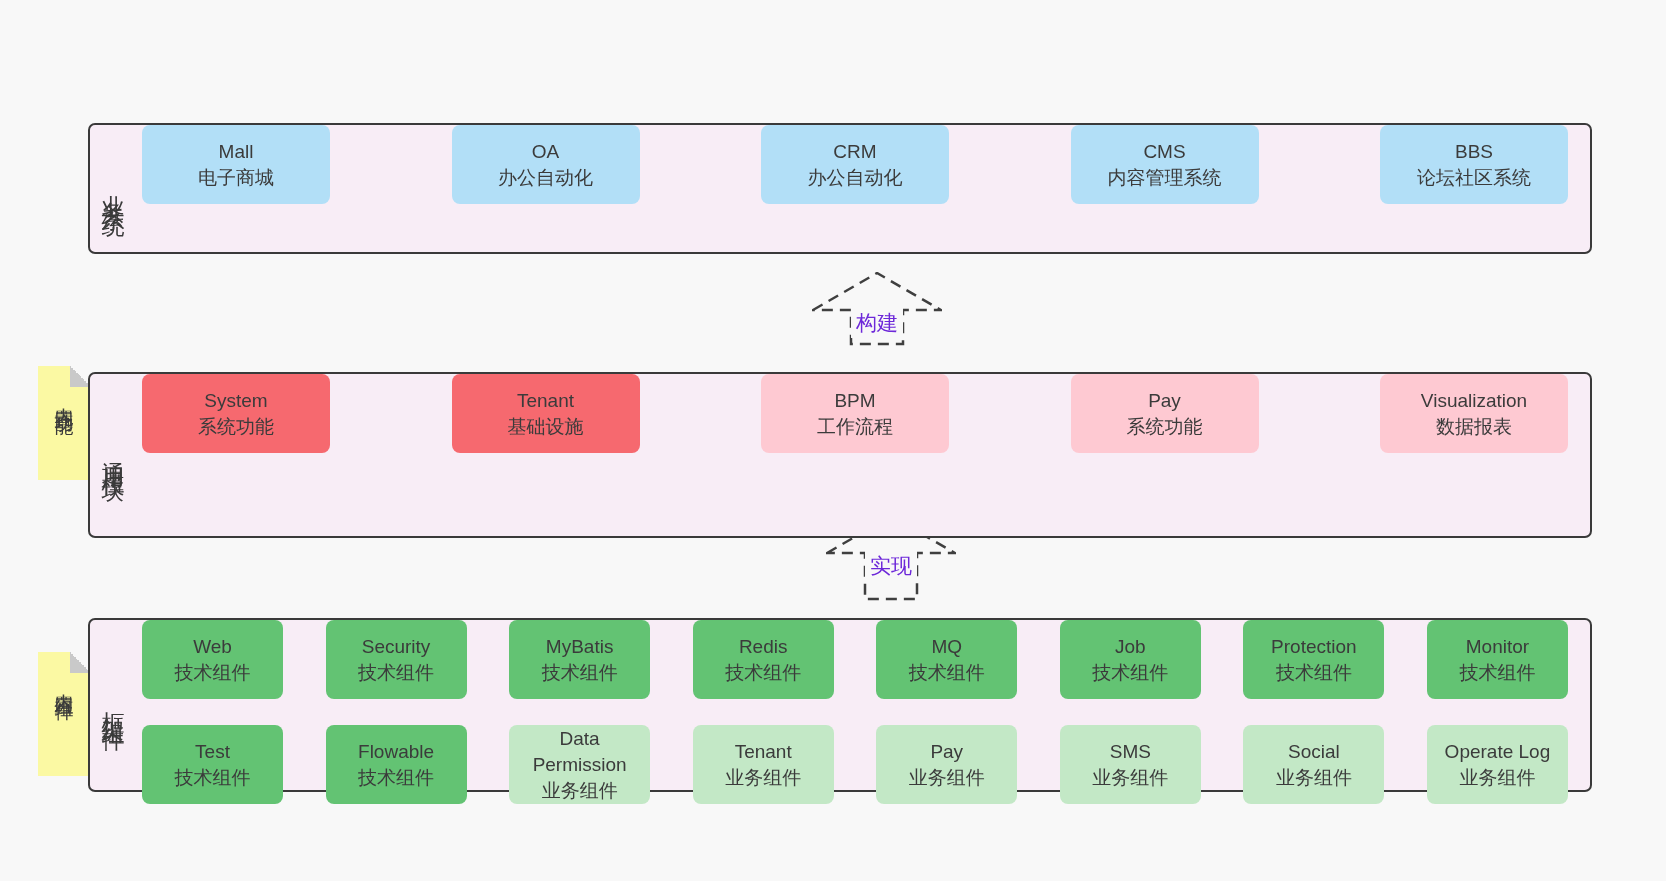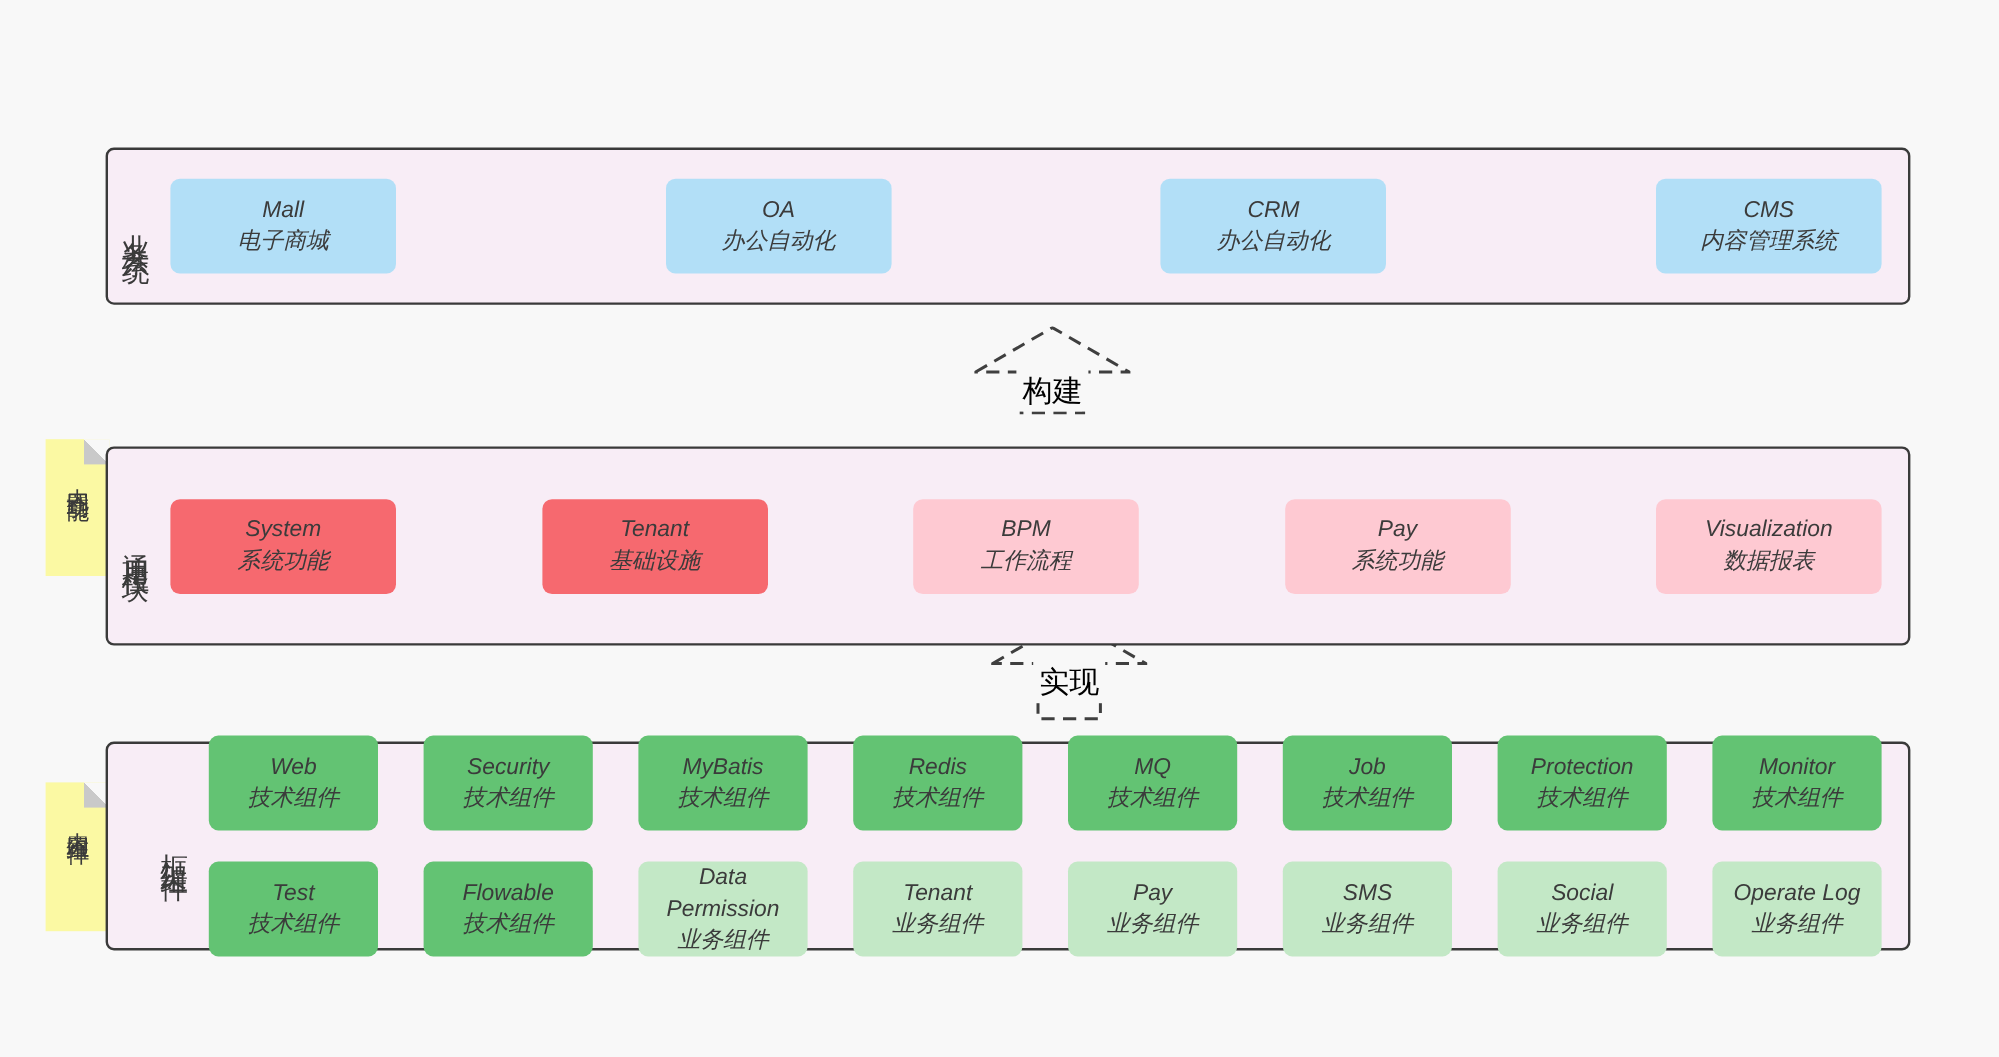--- a/index.html
+++ b/index.html
@@ -14,27 +14,27 @@
     font-family:"Liberation Sans","DejaVu Sans",sans-serif;
     color:var(--box-text);
   }
   .panel{
     position:absolute; left:88px; width:1504px; box-sizing:border-box;
     background:var(--panel-bg); border:2px solid var(--panel-border); border-radius:7px;
     display:flex; align-items:stretch; z-index:2;
   }
   #panel-business{top:123px; height:131px;}
   #panel-modules{top:372px; height:166px;}
-  #panel-components{top:618px; height:174px;padding-left:32px;}
+  #panel-components{top:618px; height:174px;}
   .side-label-wrap{flex:0 0 46px; display:flex; align-items:center; justify-content:center;}
   .side-label{
     writing-mode:vertical-rl; text-orientation:upright;
     font-size:23px; letter-spacing:6px; color:#3a3a3a; line-height:1;
   }
-  .rows{flex:1; display:flex; flex-direction:column; justify-content:center; gap:26px; padding:0 22px 0 6px;font-style:italic;}
+  .rows{flex:1; display:flex; flex-direction:column; gap:26px; padding:0 22px 0 6px;}
   .box-row{display:flex; justify-content:space-between;}
   .box{
     height:79px; border-radius:8px; box-sizing:border-box;
     display:flex; flex-direction:column; justify-content:center; align-items:center;
     text-align:center; font-size:19px; line-height:26px; color:var(--box-text); padding:0 4px;
   }
   .cols-6 .box{width:188px;}
   .cols-8 .box{width:141px;}
   .c-blue{background:var(--blue);} .c-red{background:var(--red);} .c-pink{background:var(--pink);}
   .c-green{background:var(--green);} .c-green_light{background:var(--green-light);}
@@ -53,21 +53,21 @@
     writing-mode:vertical-rl; text-orientation:upright;
     font-size:19px; letter-spacing:3px; color:#3a3a3a; line-height:1;
   }
   .arrow{position:absolute; z-index:1;}
   #arrow-build{left:812px; top:272px; width:130px; height:74px;}
   #arrow-implement{left:826px; top:515px; width:130px; height:86px;}
   .arrow svg{display:block; width:100%; height:100%;}
   .arrow polygon{fill:none; stroke:var(--arrow); stroke-width:2.5; stroke-dasharray:11 7;}
   .arrow-label{
     position:absolute; left:50%; top:36px; transform:translateX(-50%);
-    background:var(--page-bg); padding:1px 5px; font-size:25px; color:#000000; white-space:nowrap;
+    background:var(--page-bg); padding:1px 5px; font-size:21px; color:#6d28d9; white-space:nowrap;
   }
 </style>
 </head>
 <body>
 
 <div class="sticky" id="sticky-features">
   <div class="fold"></div>
   <div class="sticky-text">内置功能</div>
 </div>
 <div class="sticky" id="sticky-components">
@@ -103,20 +103,24 @@
           <div>办公自动化</div>
         </div>
         <div class="box c-blue">
           <div>CRM</div>
           <div>办公自动化</div>
         </div>
         <div class="box c-blue">
           <div>CMS</div>
           <div>内容管理系统</div>
         </div>
+        <div class="box c-blue">
+          <div>BBS</div>
+          <div>论坛社区系统</div>
+        </div>
       </div>
   </div>
 </div>
 
 <div class="panel" id="panel-modules">
   <div class="side-label-wrap">
     <span class="side-label">通用模块</span>
   </div>
   <div class="rows">
     <div class="box-row cols-6">

